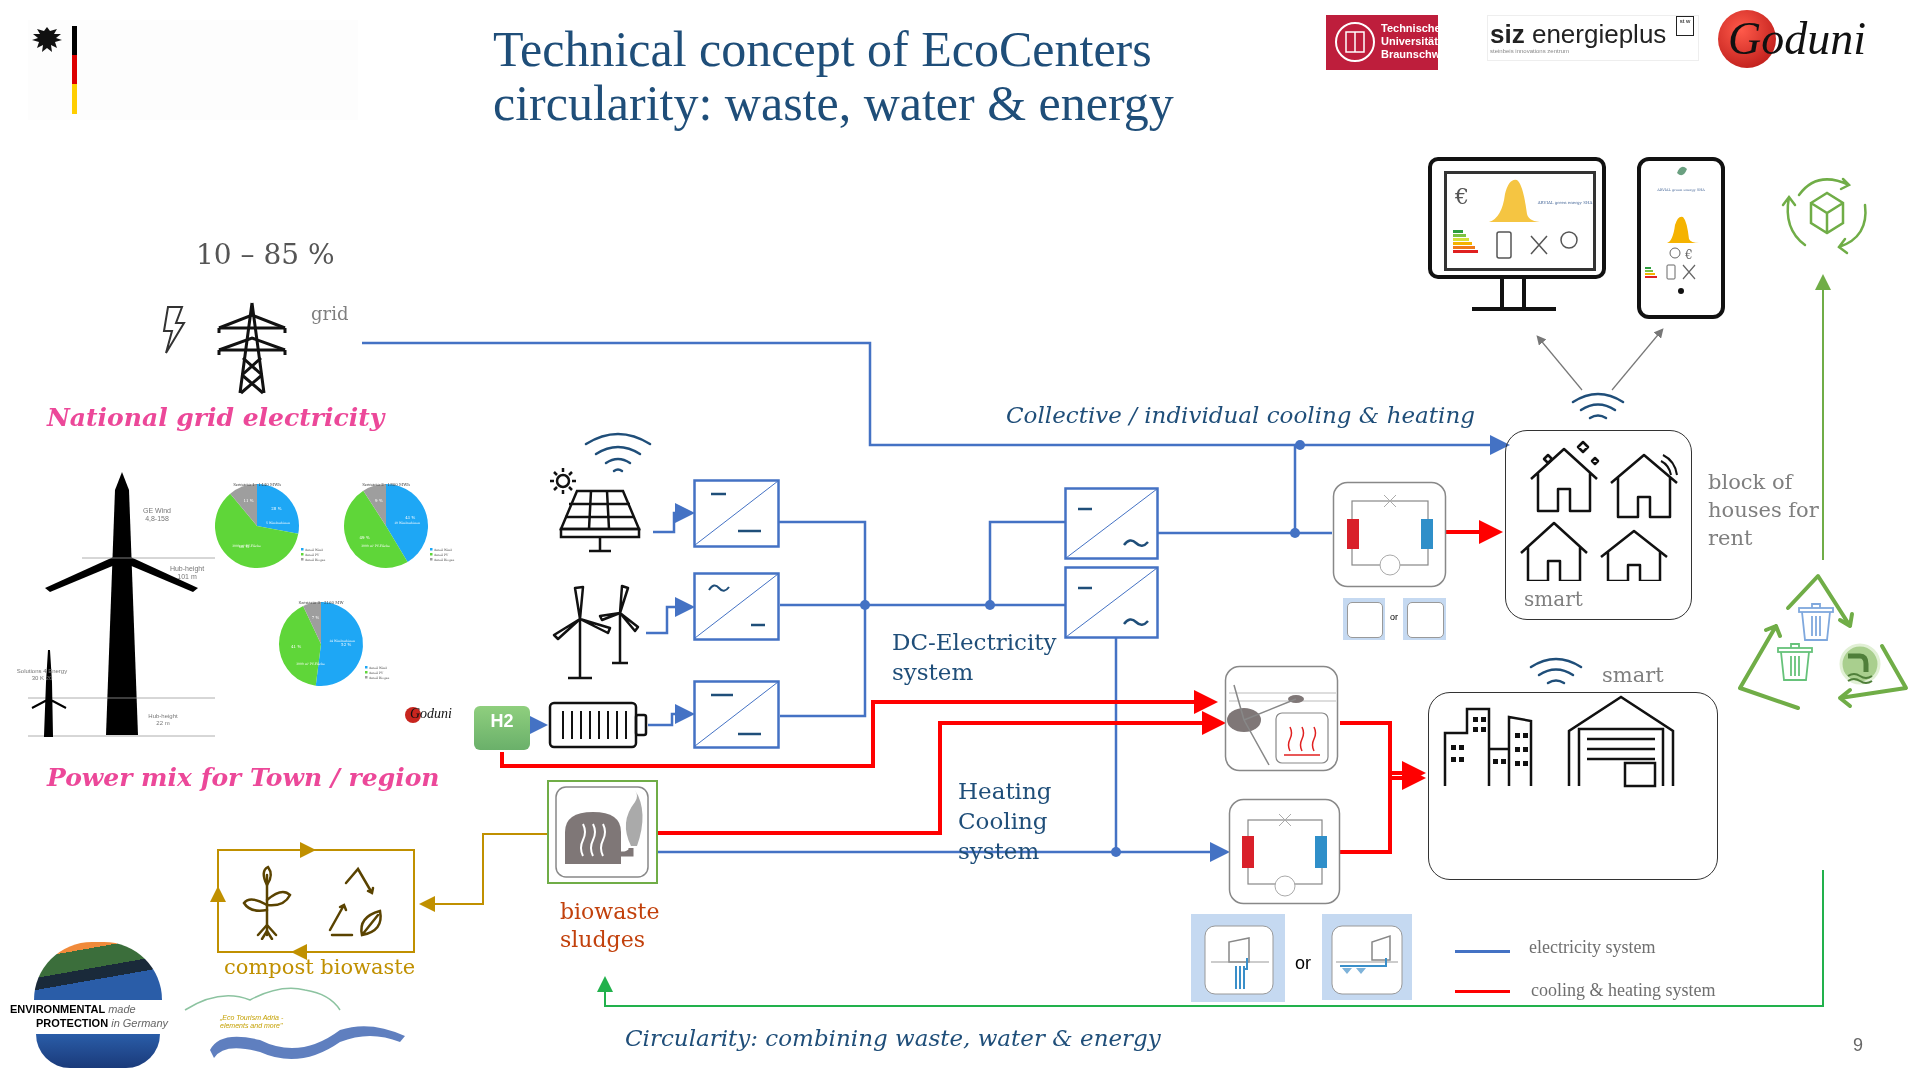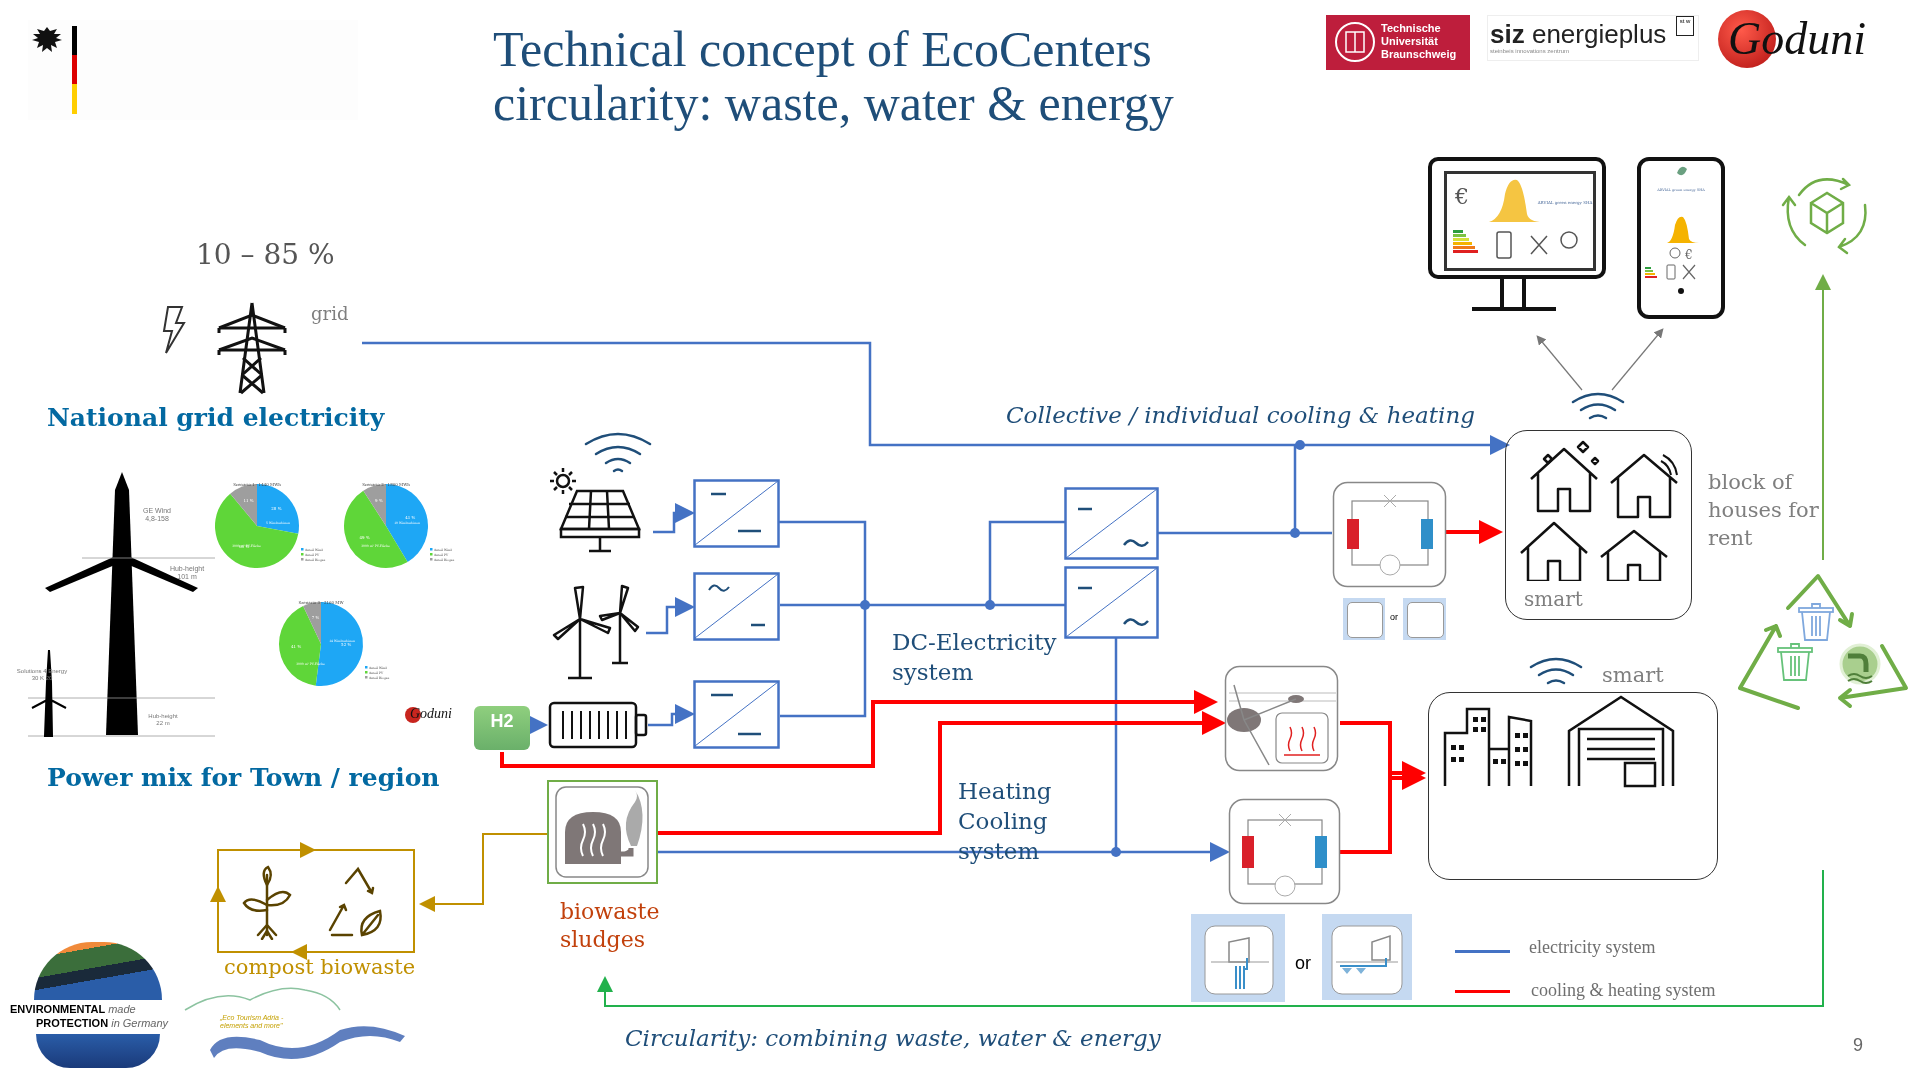--- a/index.html
+++ b/index.html
@@ -1,40 +1,40 @@
 <!DOCTYPE html>
 <html><head>
 <meta charset="utf-8">
 <style>
   html, body { margin:0; padding:0; background:#ffffff; }
   body { width:1920px; height:1084px; position:relative; overflow:hidden; font-family:"DejaVu Serif", serif; }
   .abs { position:absolute; }
   .title { left:493px; top:22px; color:#1f4e79; font-family:"Liberation Serif", serif; font-size:50px; line-height:54px; }
   .serif-blue { color:#1f4e79; font-family:"DejaVu Serif", serif; }
-  .ital-head { font-weight:bold; color:#0369a1; font-family:"DejaVu Serif", serif; font-size:25px; }
+  .ital-head { font-style:italic; font-weight:bold; color:#ec4899; font-family:"DejaVu Serif", serif; font-size:25px; }
   .gray-txt { color:#7f7f7f; font-family:"DejaVu Serif", serif; }
   svg text { font-family:"DejaVu Serif", serif; }
   .diagram { position:absolute; left:0; top:0; }
 </style>
 </head>
 <body>
 
 <div class="abs" style="left:28px;top:20px;width:330px;height:100px;background:#fdfdfd;">
   <svg class="abs" style="left:2px;top:5px" width="34" height="36" viewBox="0 0 34 36">
     <path d="M17 2 L20 6 L27 4 L24 9 L31 9 L26 13 L32 15 L25 17 L27 23 L21 20 L22 27 L17 23 L12 27 L13 20 L7 23 L9 17 L2 15 L8 13 L3 9 L10 9 L7 4 L14 6 Z" fill="#111"></path>
   </svg>
   <div class="abs" style="left:44px;top:6px;width:5px;height:88px;background:linear-gradient(#000 0 33%, #dd0000 33% 66%, #ffce00 66% 100%);"></div>
 </div>
 
 <div class="abs title">
   <div>Technical concept of EcoCenters</div>
   <div>circularity: waste, water &amp; energy</div>
 </div>
 
-<div class="abs" style="left:1326px;top:15px;width:144px;height:55px;background:#be1e3c;">
+<div class="abs" style="left:1326px;top:15px;width:112px;height:55px;background:#be1e3c;">
   <svg class="abs" style="left:8px;top:6px" width="42" height="42" viewBox="0 0 42 42">
     <circle cx="21" cy="21" r="19" fill="none" stroke="#fff" stroke-width="2"></circle>
     <rect x="12" y="11" width="18" height="20" fill="none" stroke="#fff" stroke-width="1.5"></rect>
     <line x1="21" y1="11" x2="21" y2="31" stroke="#fff" stroke-width="1.5"></line>
   </svg>
   <div class="abs" style="left:55px;top:7px;color:#fff;font-family:'Liberation Sans',sans-serif;font-weight:bold;font-size:11px;line-height:13px;">
     <div>Technische</div>
     <div>Universität</div>
     <div>Braunschweig</div>
   </div>

